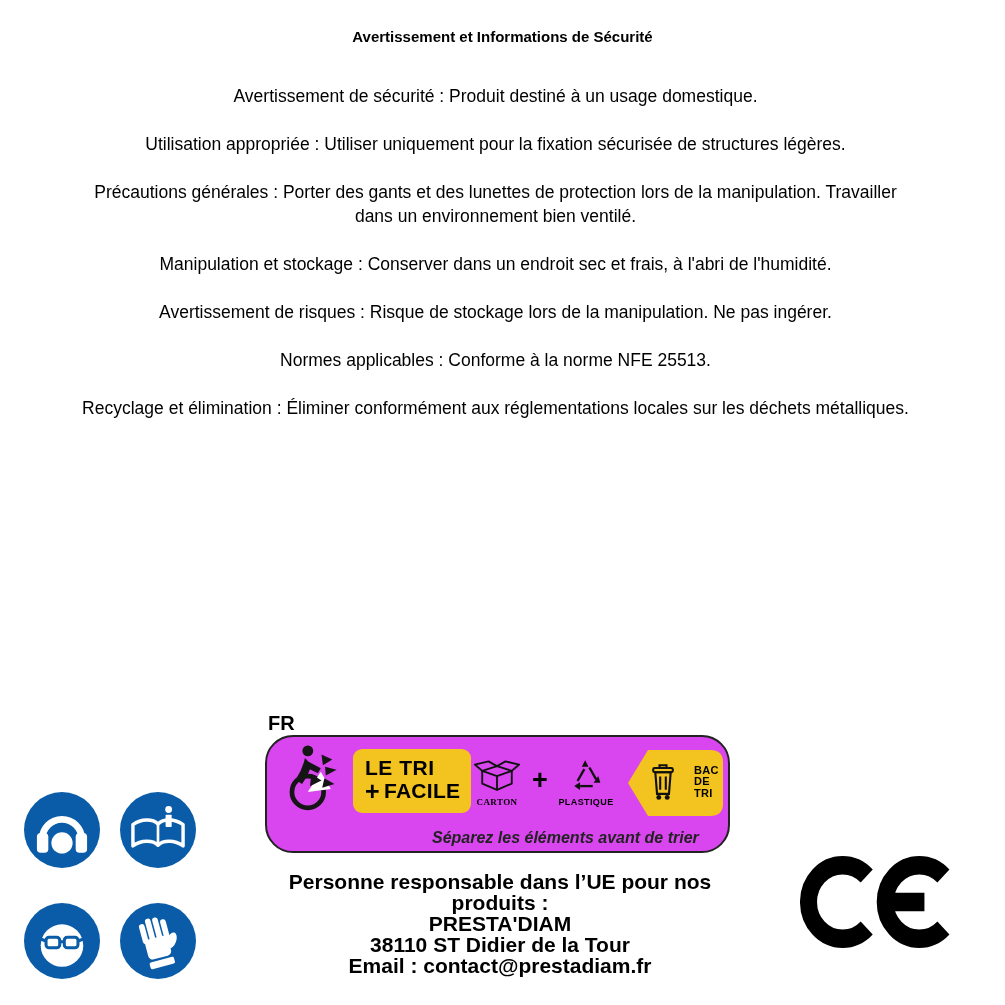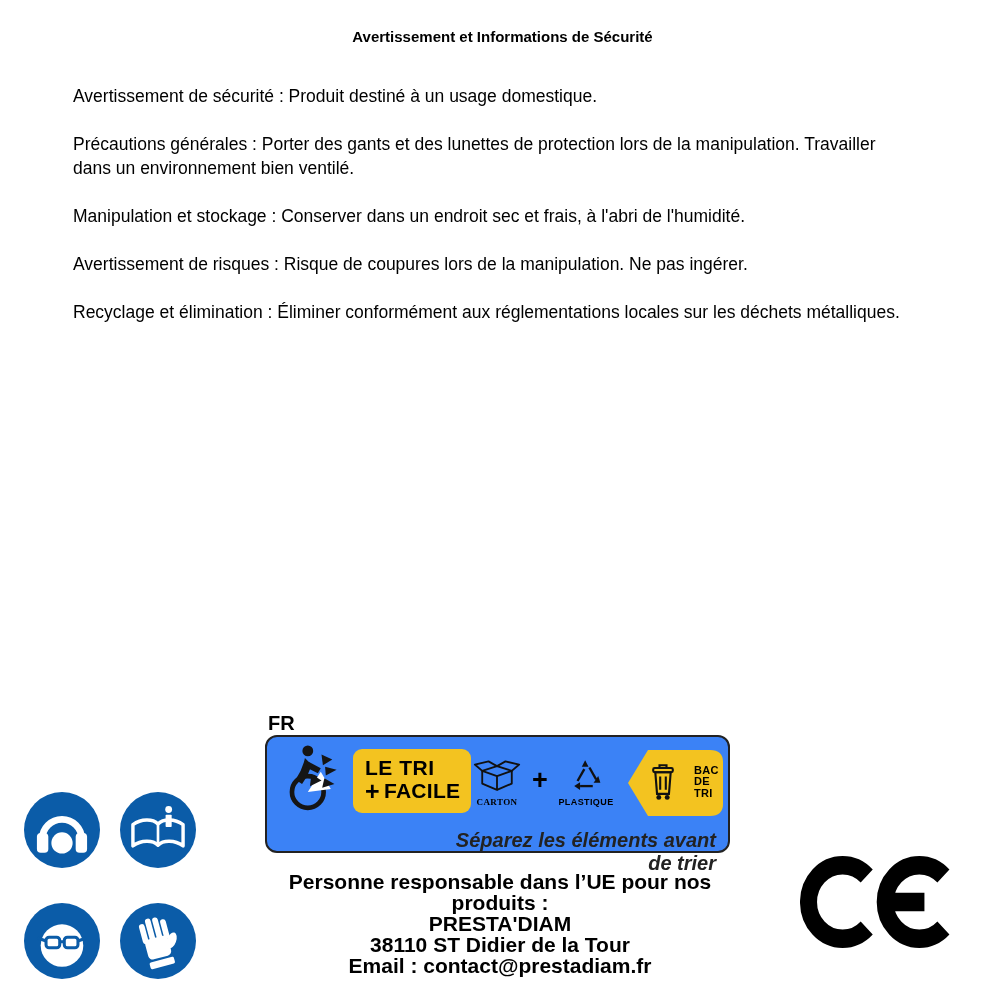--- a/index.html
+++ b/index.html
@@ -4,72 +4,74 @@
 <style>
   html,body{margin:0;padding:0;}
   body{
     width:1005px;height:1005px;position:relative;overflow:hidden;
     background:#ffffff;color:#000;
     font-family:"Liberation Sans",sans-serif;
   }
   .title{position:absolute;top:28px;left:0;width:100%;text-align:center;
     font-size:15px;font-weight:bold;}
   .paragraphs{position:absolute;left:73px;top:84px;width:845px;
-    font-size:17.5px;line-height:24px;}
+    font-size:17.5px;line-height:24px;text-align:center;}
   .paragraphs p{margin:0 0 24px 0;}
 
   
   .icon-grid{position:absolute;left:24px;top:792px;
     display:grid;grid-template-columns:76px 76px;column-gap:20px;row-gap:35px;}
   .micon{width:76px;height:76px;display:block;}
   .blue-fill{fill:var(--blue,#0b5ca8);}
   .blue-stroke{stroke:var(--blue,#0b5ca8);}
   .yellow-fill{fill:var(--yellow,#f3c320);}
 
   
   .fr-label{position:absolute;left:268px;top:712px;font-size:20px;font-weight:bold;}
   .tri-label{position:absolute;left:265px;top:735px;width:465px;height:118px;
-    border:2px solid #222;border-radius:12px;background:#3b82f6;box-sizing:border-box;}
+    border:2px solid #222;border-radius:28px;background:#d946ef;box-sizing:border-box;}
   .triman{position:absolute;left:12px;top:5px;width:72px;height:74px;}
   .letri-box{position:absolute;left:86px;top:12px;width:118px;height:64px;
     background:var(--yellow,#f3c320);border-radius:9px;
     padding:7px 0 0 12px;box-sizing:border-box;}
   .letri-l1{font-size:21px;font-weight:bold;letter-spacing:.5px;line-height:23px;}
   .letri-l2{font-size:21px;font-weight:bold;letter-spacing:.3px;
     display:flex;align-items:center;gap:4px;line-height:24px;}
   .letri-plus{font-size:25px;}
   .mat-group{position:absolute;text-align:center;}
   .mat-carton{left:198px;top:17px;width:64px;font-family:Liberation Serif, serif;}
   .mat-plastique{left:286px;top:17px;width:66px;}
   .mat-label{font-size:9px;font-weight:bold;letter-spacing:.4px;margin-top:1px;}
   .join-plus{position:absolute;left:265px;top:28px;font-size:27px;font-weight:bold;}
   .banner{position:absolute;left:361px;top:10px;width:98px;height:72px;}
   .banner .shape{position:absolute;left:0;top:0;width:100%;height:100%;}
   .banner-content{position:absolute;left:21px;top:12px;display:flex;align-items:center;gap:17px;}
   .bac-text div{font-size:11px;font-weight:bold;line-height:11.5px;letter-spacing:.3px;}
-  .tagline{position:absolute;right:12px;top:92px;width:272px;text-align:right;
-    font-size:20px;font-weight:bold;font-style:italic;color:#222;}
+  .tagline{position:absolute;right:24px;top:92px;width:272px;text-align:left;
+    font-size:16px;font-weight:bold;font-style:italic;color:#222;}
 
   
   .responsible{position:absolute;left:265px;top:871px;width:470px;text-align:center;
     font-size:21px;font-weight:bold;line-height:21px;}
 
   
   .ce{position:absolute;left:800px;top:856px;width:150px;height:92px;}
 </style>
 </head>
 <body>
 
 <div class="title">Avertissement et Informations de Sécurité</div>
 
 <div class="paragraphs">
   <p>Avertissement de sécurité : Produit destiné à un usage domestique.</p>
+  <p>Utilisation appropriée : Utiliser uniquement pour la fixation sécurisée de structures légères.</p>
   <p>Précautions générales : Porter des gants et des lunettes de protection lors de la manipulation. Travailler dans un environnement bien ventilé.</p>
   <p>Manipulation et stockage : Conserver dans un endroit sec et frais, à l'abri de l'humidité.</p>
-  <p>Avertissement de risques : Risque de coupures lors de la manipulation. Ne pas ingérer.</p>
+  <p>Avertissement de risques : Risque de stockage lors de la manipulation. Ne pas ingérer.</p>
+  <p>Normes applicables : Conforme à la norme NFE 25513.</p>
   <p>Recyclage et élimination : Éliminer conformément aux réglementations locales sur les déchets métalliques.</p>
 </div>
 
 <div class="icon-grid">
   <svg class="micon" viewBox="0 0 100 100">
     <circle class="blue-fill" cx="50" cy="50" r="50"></circle>
     <path d="M24,62 A26,26 0 0 1 76,62" fill="none" stroke="#fff" stroke-width="9"></path>
     <rect x="17" y="54" width="15" height="26" rx="5" fill="#fff"></rect>
     <rect x="68" y="54" width="15" height="26" rx="5" fill="#fff"></rect>
     <circle cx="50" cy="67" r="14" fill="#fff"></circle>

